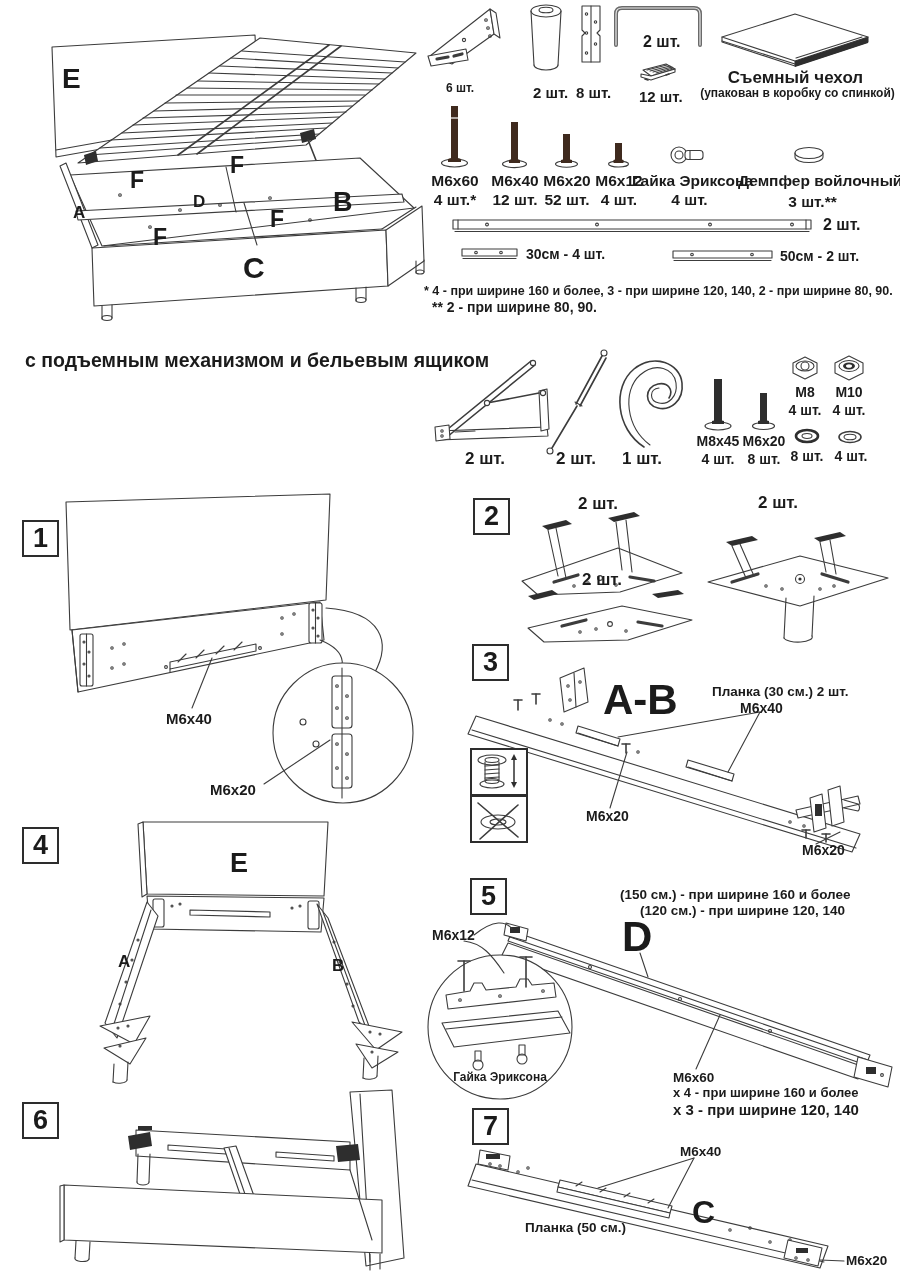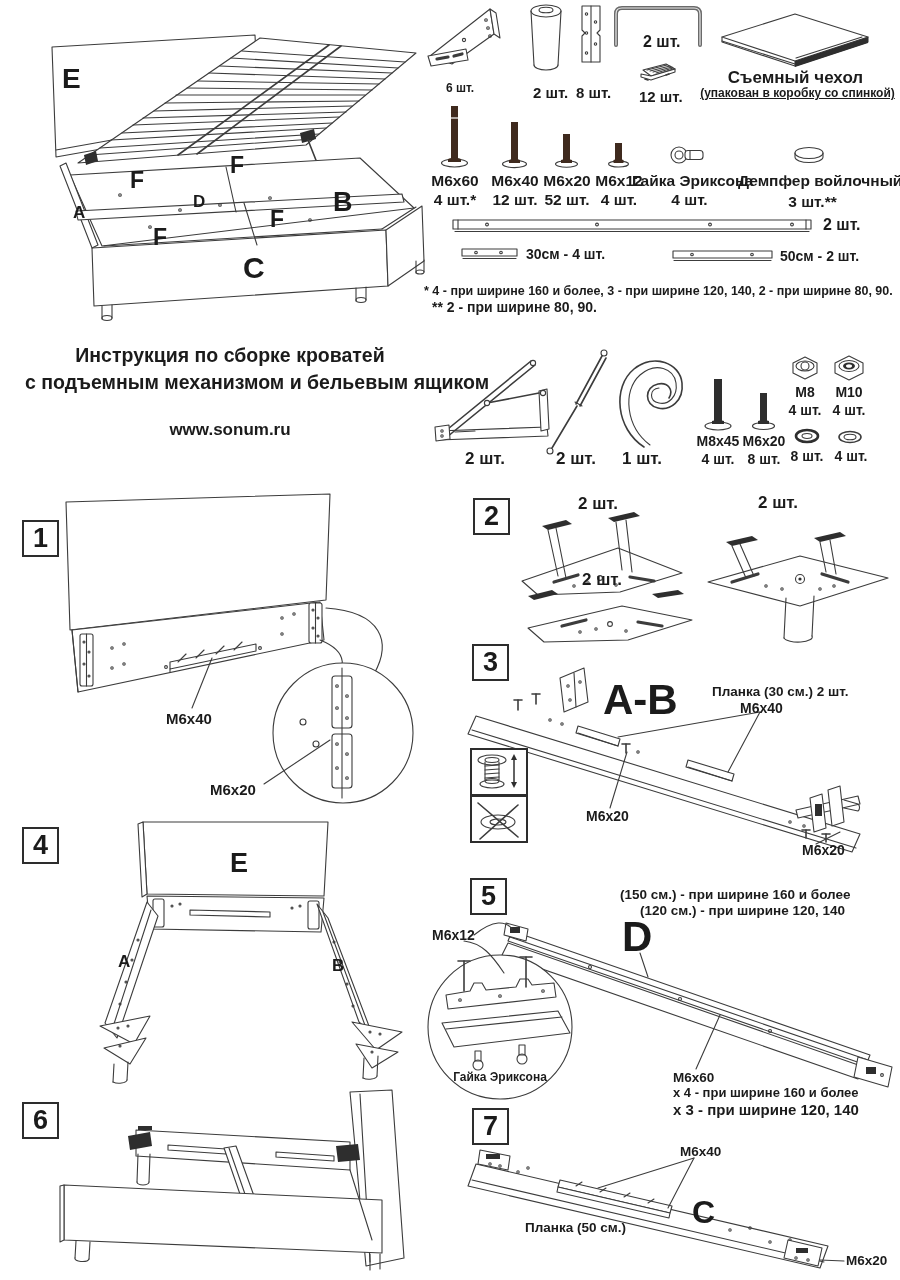--- a/index.html
+++ b/index.html
@@ -154,21 +154,21 @@
 
     <svg class="d" style="left:282px;top:12px;" width="170" height="58" viewBox="0 0 170 58">
       <polygon class="fw" points="85,2 158,25 85,49 12,25"></polygon>
       <path class="ln" d="M12,25 L12,30 L85,54 L158,30 L158,25"></path>
       <path class="ln" d="M85,49 L85,54"></path>
       <path class="ln" d="M86,46 L152,25"></path>
       <path class="dk" d="M85,49 L158,25 L158,31 L85,55 Z"></path>
       <path class="ln" d="M12,29 L85,52"></path>
     </svg>
     <span class="lbl ctr" style="left:280px;top:68px;width:175px;font-size:17px;">Съемный чехол</span>
-    <span class="lbl ctr" style="left:272px;top:87px;width:195px;font-size:12px;text-decoration:underline;">(упакован в коробку со спинкой)</span>
+    <span class="lbl ctr" style="left:272px;top:87px;width:195px;font-size:12px;">(упакован в коробку со спинкой)</span>
   </div>
 
   <div class="abs" style="left:420px;top:106px;width:470px;height:105px;">
 
     <svg class="d" style="left:20px;top:0;" width="30" height="64" viewBox="0 0 30 64">
       <rect class="br" x="11" y="0" width="7" height="54"></rect>
       <line x1="11" y1="12" x2="18" y2="12" style="stroke:#fff;stroke-width:1.2;"></line>
       <ellipse class="fw" cx="14.5" cy="57" rx="13" ry="4"></ellipse>
       <path class="br" d="M8,53 Q14.5,50 21,53 L21,56 L8,56 Z"></path>
     </svg>
@@ -241,23 +241,21 @@
       <circle class="ln" cx="20" cy="4.5" r="1.3"></circle>
         <circle class="ln" cx="80" cy="4.5" r="1.3"></circle>
     </svg>
     <span class="lbl" style="left:350px;top:34px;font-size:14px;">50см - 2 шт.</span>
   </div>
 
   <span class="lbl" style="left:424px;top:284px;font-size:12.5px;">* 4 - при ширине 160 и более, 3 - при ширине 120, 140, 2 - при ширине 80, 90.</span>
   <span class="lbl" style="left:432px;top:299px;font-size:14px;">** 2 - при ширине 80, 90.</span>
 
   <div class="abs ctr" style="left:25px;top:344px;width:410px;">
-    <div class="lbl ctr" style="position:static;font-size:19.5px;">Инструкция по сборке кроватей</div>
     <div class="lbl ctr" style="position:static;font-size:19.5px;margin-top:5px;">с подъемным механизмом и бельевым ящиком</div>
-    <div class="lbl ctr" style="position:static;font-size:17px;margin-top:26px;">www.sonum.ru</div>
   </div>
 
   <div class="abs" style="left:430px;top:331px;width:462px;height:140px;">
 
     <svg class="d" style="left:5px;top:20px;" width="125" height="96" viewBox="0 0 125 96">
       <polygon class="fw" points="2,80 112,76 113,85 3,89"></polygon>
       <polygon class="fw" points="104,40 112,38 114,78 106,80"></polygon>
       <line class="ln2" x1="8" y1="82" x2="96" y2="10"></line>
       <line class="ln2" x1="12" y1="86" x2="100" y2="14"></line>
       <line class="ln2" x1="52" y1="52" x2="104" y2="42"></line>

